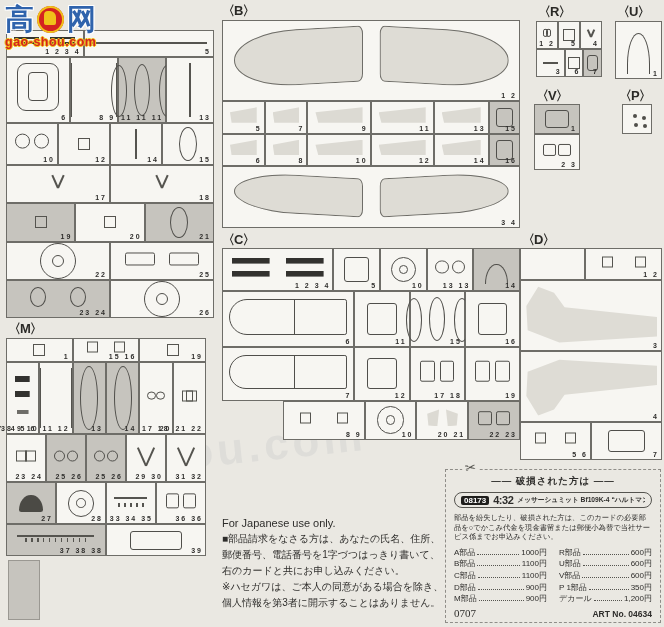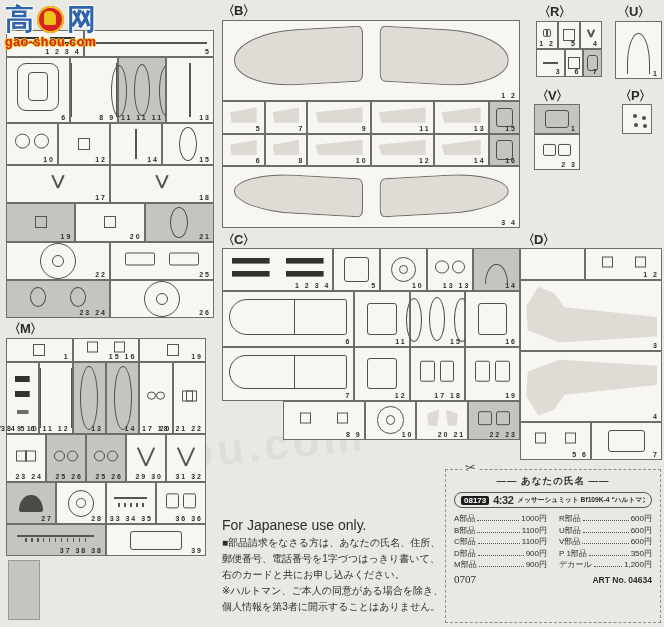--- a/index.html
+++ b/index.html
@@ -124,21 +124,21 @@
   [data-sprue="U"]{left:615px;top:21px;width:47px;height:58px;}
   [data-sprue="V"]{left:534px;top:104px;width:46px;height:66px;}
   [data-sprue="V"] .s-row:nth-child(2){flex:1.2}
   [data-sprue="P"]{left:622px;top:104px;width:30px;height:30px;}
   [data-sprue="P"] .shp{margin:3px;}
   
   .nfu-swatch{position:absolute;left:8px;top:560px;width:30px;height:58px;background:#c6c4be;border:0.6px solid #9a9892;}
   .nfu-text{position:absolute;left:46px;top:556px;width:168px;font-size:7.6px;line-height:9.7px;color:#3a3936;}
   
   .jp-note{position:absolute;left:222px;top:517px;width:222px;}
-  .jp-head{font-size:14px;margin-bottom:2px;color:#2e2d2b;}
+  .jp-head{font-size:11px;margin-bottom:2px;color:#2e2d2b;}
   .jp-lines div{font-size:10px;line-height:16px;color:#2e2d2b;}
   
   .card{position:absolute;left:445px;top:469px;width:216px;height:154px;border:1.5px dashed #8f8d88;
         padding:5px 8px 4px;box-sizing:border-box;}
   .scissors{position:absolute;left:16px;top:-10px;font-size:13px;color:#55544f;background:#eae8e2;
         padding:0 3px;transform:rotate(-8deg);}
   .card-title{text-align:center;font-size:9.5px;font-weight:bold;letter-spacing:1px;}
   .badge-row{display:flex;align-items:center;gap:4px;border:1.2px solid #55544f;border-radius:10px;
         padding:1px 6px;margin-top:4px;}
   .badge{background:#1e1d1b;color:#fff;font-size:8px;font-weight:bold;padding:0 3px;border-radius:2px;}
@@ -598,32 +598,33 @@
         </div>
       </div>
     </div>
 
   <div class="nfu-swatch"></div>
 
   <div class="jp-note">
     <div class="jp-head">For Japanese use only.</div>
     <div class="jp-lines">
         <div>■部品請求をなさる方は、あなたの氏名、住所、郵便番号、電話番号を1字づつはっきり書いて、右のカードと共にお申し込みください。</div>
-        <div>※ハルトマン、ご本人の同意がある場合を除き、個人情報を第3者に開示することはありません。</div>
+        <div>※ハセガワは、ご本人の同意がある場合を除き、個人情報を第3者に開示することはありません。</div>
       </div>
   </div>
 
   <div class="card">
     <span class="scissors">✂</span>
-    <div class="card-title">―― あなたの氏名 ――</div>
+    <div class="card-title">―― 破損された方は ――</div>
     <div class="badge-row">
       <span class="badge">08173</span>
       <span class="scale">4:32</span>
       <span class="kit">メッサーシュミット Bf109K-4 “ハルトマン”</span>
     </div>
+    <div class="card-body">部品を紛失したり、破損された方は、このカードの必要部品を○でかこみ代金を現金書留または郵便小為替で当社サービス係までお申込みください。</div>
     <div class="prices">
       <div class="pcol">
           <div class="prow">
             <span>A部品</span>
             <span class="pl"></span>
             <span>1000円</span>
           </div>
           <div class="prow">
             <span>B部品</span>
             <span class="pl"></span>

